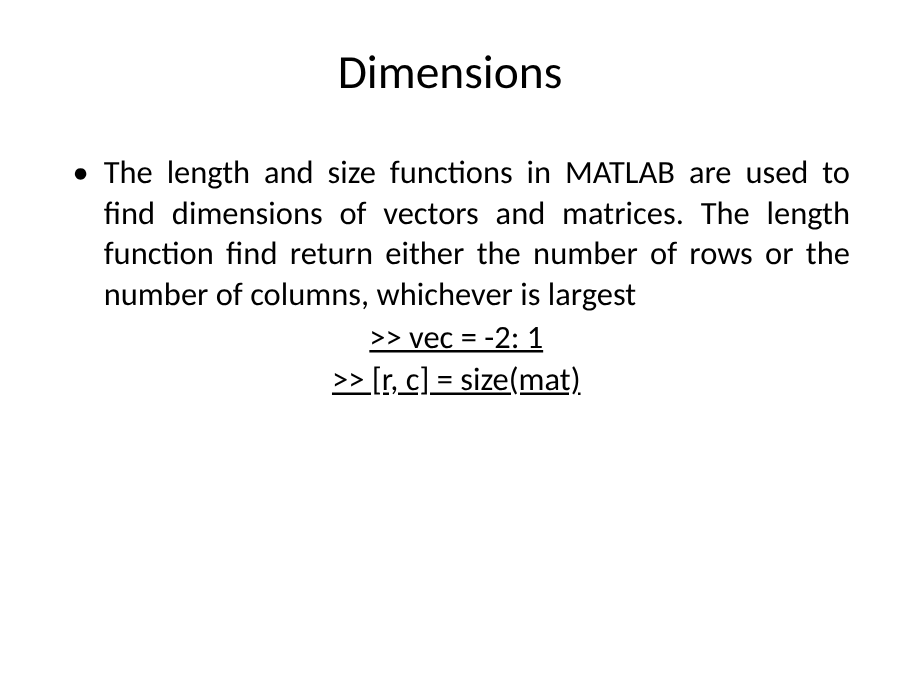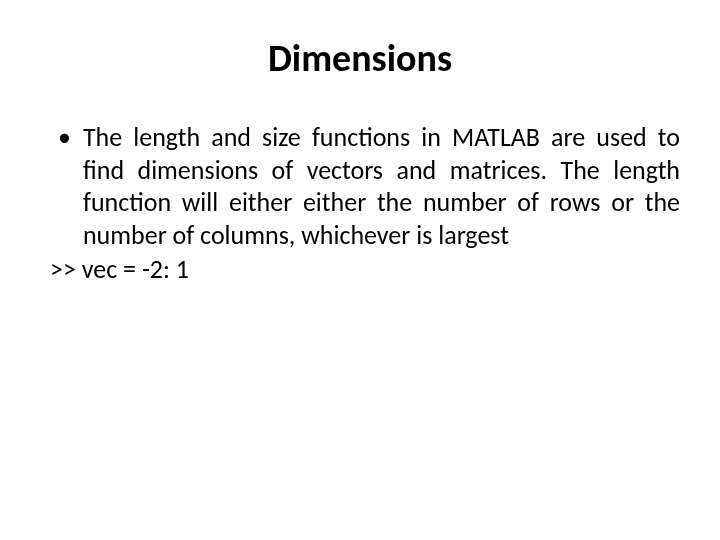--- a/index.html
+++ b/index.html
@@ -12,21 +12,21 @@
       height: 540px;
       background: #ffffff;
       font-family: Calibri, Arial, sans-serif;
       color: #000000;
       padding: 30px 40px;
       overflow: hidden;
     }
     .title {
       text-align: center;
       font-size: 38px;
-      font-weight: bold;
+      font-weight: normal;
       margin-bottom: 40px;
       margin-top: 5px;
     }
     .content {
       padding-left: 10px;
     }
     .bullet-item {
       display: flex;
       align-items: flex-start;
       font-size: 26px;
@@ -37,32 +37,35 @@
       margin-left: 8px;
       flex-shrink: 0;
     }
     .bullet-text {
       text-align: justify;
       flex: 1;
     }
     .code-lines {
       font-size: 26px;
       line-height: 1.3;
+      text-align: center;
       margin-top: 2px;
+      text-decoration: underline;
     }
     .code-line {
       display: block;
     }
   </style>
 </head>
 <body>
 
 <h1 class="title">Dimensions</h1>
 
 <div class="content">
   <div class="bullet-item">
     <span class="bullet-marker">•</span>
-    <span class="bullet-text">The length and  size  functions  in  MATLAB  are  used  to  find  dimensions  of vectors and matrices.  The  length  function   will  either  either the number of rows or the number of columns,  whichever is largest</span>
+    <span class="bullet-text">The length and  size  functions  in  MATLAB  are  used  to  find  dimensions  of vectors and matrices.  The  length  function   find  return  either the number of rows or the number of columns,  whichever is largest</span>
   </div>
   <div class="code-lines">
     <span class="code-line">&gt;&gt;  vec =  -2: 1</span>
+    <span class="code-line">&gt;&gt;  [r, c] =  size(mat)</span>
   </div>
 </div>
 
 </body></html>

